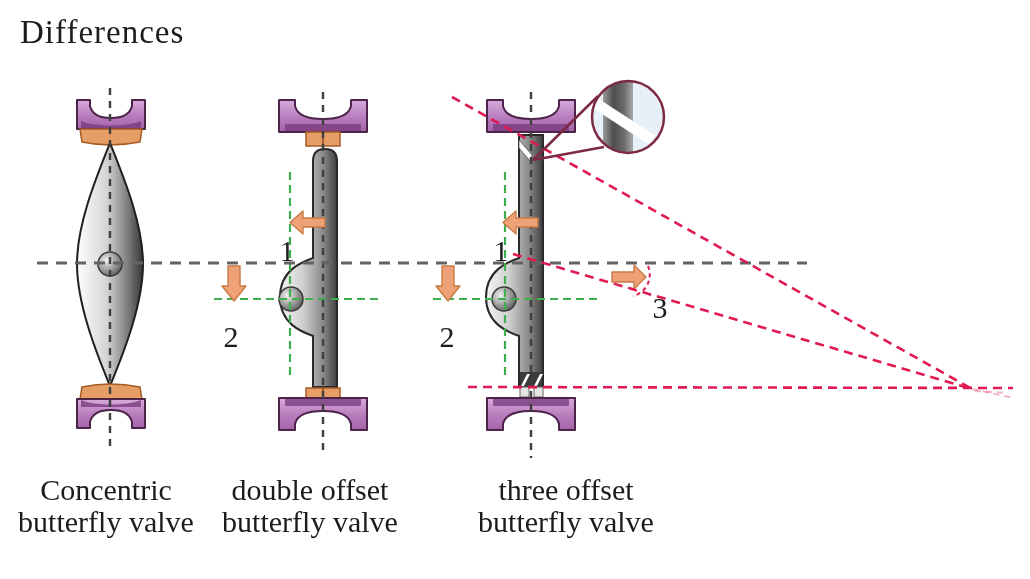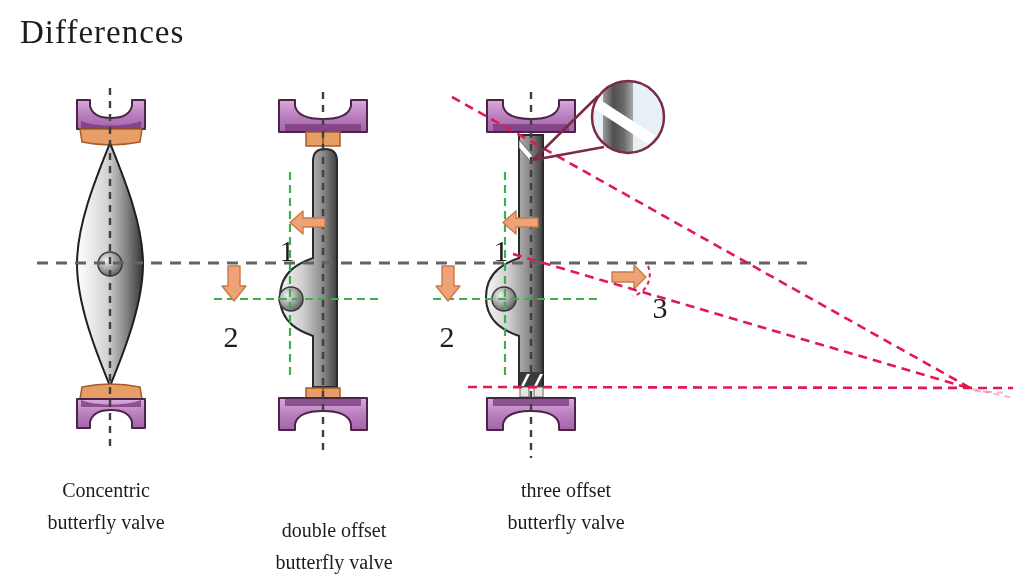--- a/index.html
+++ b/index.html
@@ -1,23 +1,23 @@
 <!DOCTYPE html>
 <html style="--offset-red: #e01950; --offset-green: #3fae4c; --centerline-gray: #636363; --axis-dark: #3f3f3f; --arrow-orange: #efa178; --arrow-orange-outline: #c87a44; --seat-purple: #b77cbc; --seat-purple-dark: #7b3d80; --seal-orange: #e69d66; --magnifier-maroon: #7d2a45; --text-color: #1c1c1c;"><head>
 <meta charset="utf-8">
 <style>
   html,body{margin:0;padding:0;background:#fff;}
   .canvas{position:relative;width:1030px;height:579px;background:#ffffff;overflow:hidden;
           font-family:"Liberation Serif","DejaVu Serif",serif;}
   .title{position:absolute;left:0;top:14px;width:1030px;
          font-size:33px;color:var(--text-color,#1c1c1c);letter-spacing:1px;padding-left:20px;}
   .caption{position:absolute;top:474px;width:212px;text-align:center;
-           font-size:20px;line-height:32px;color:var(--text-color,#1c1c1c);}
+           font-size:30px;line-height:32px;color:var(--text-color,#1c1c1c);}
   .cap-concentric{left:0;}
-  .cap-double{left:228px;margin-top:40px;}
+  .cap-double{left:204px;}
   .cap-three{left:460px;}
   svg{position:absolute;left:0;top:0;}
   .gray-dash{stroke:var(--centerline-gray,#636363);stroke-width:3;stroke-dasharray:11 8;fill:none;}
   .axis-dash{stroke:var(--axis-dark,#3f3f3f);stroke-width:2.4;stroke-dasharray:7 6;fill:none;}
   .green-dash{stroke:var(--offset-green,#3fae4c);stroke-width:2.2;stroke-dasharray:8 5;fill:none;}
   .red-dash{stroke:var(--offset-red,#e01950);stroke-width:2.6;stroke-dasharray:9 6;fill:none;}
   .red-faint{stroke:var(--offset-red,#e01950);opacity:.32;stroke-width:2;stroke-dasharray:6 5;fill:none;}
   .arc-dash{stroke:var(--offset-red,#e01950);stroke-width:2;stroke-dasharray:4 3.5;fill:none;}
   .arrow{fill:var(--arrow-orange,#efa178);stroke:var(--arrow-orange-outline,#c87a44);stroke-width:1.4;stroke-linejoin:round;}
   .seat{fill:url(#gSeat);stroke:#4d2449;stroke-width:2;stroke-linejoin:round;}

